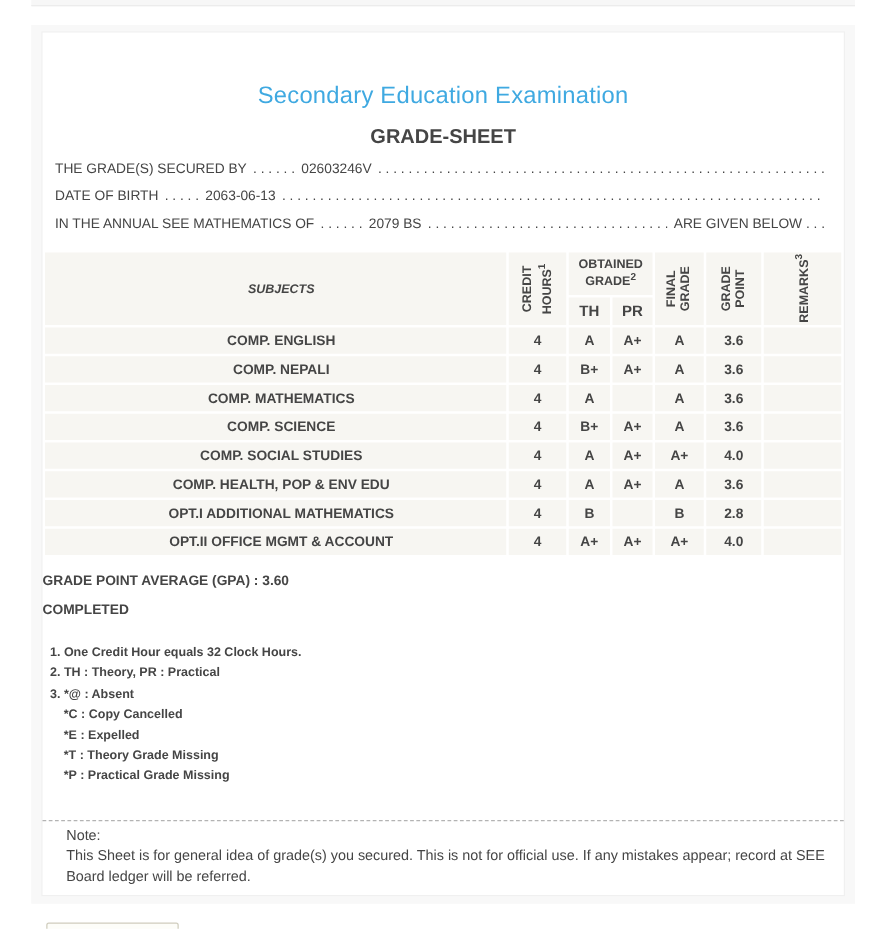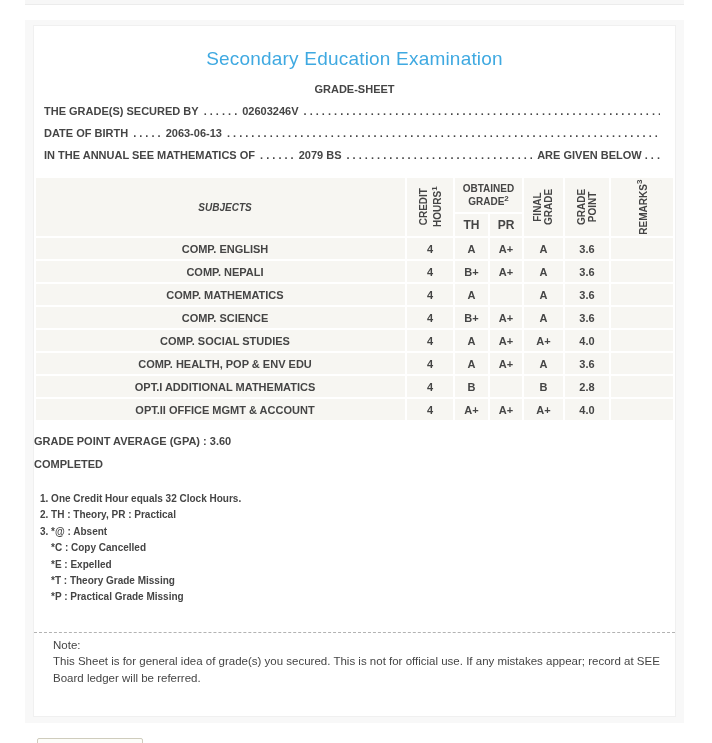--- a/index.html
+++ b/index.html
@@ -22,41 +22,41 @@
     width: 659px; height: 703px;
     background: #f8f8f8;
   }
   .card {
     margin: 5px 8px;
     height: 692px;
     background: #ffffff;
     border: 1px solid #f0f0f0;
   }
   .title {
-    margin-top: 22px;
+    margin-top: 40px;
     text-align: center;
     font-size: 19px;
     letter-spacing: 0.2px;
     color: #3fa9e1;
   }
   .subtitle {
     margin-top: 13px;
     text-align: center;
-    font-size: 11px;
+    font-size: 16px;
     font-weight: bold;
     color: #454545;
   }
   .info-block { margin: 5px 10px 0 10px; }
   .info-line {
     display: flex;
     align-items: center;
     height: 22px;
     line-height: 22px;
     font-size: 11px;
-    font-weight: bold;
+    font-weight: normal;
     white-space: nowrap;
   }
   .info-line > span { margin-right: 5px; }
   .fill {
     flex: 1;
     overflow: hidden;
     margin-right: 5px;
   }
   table.grades {
     width: 100%;

